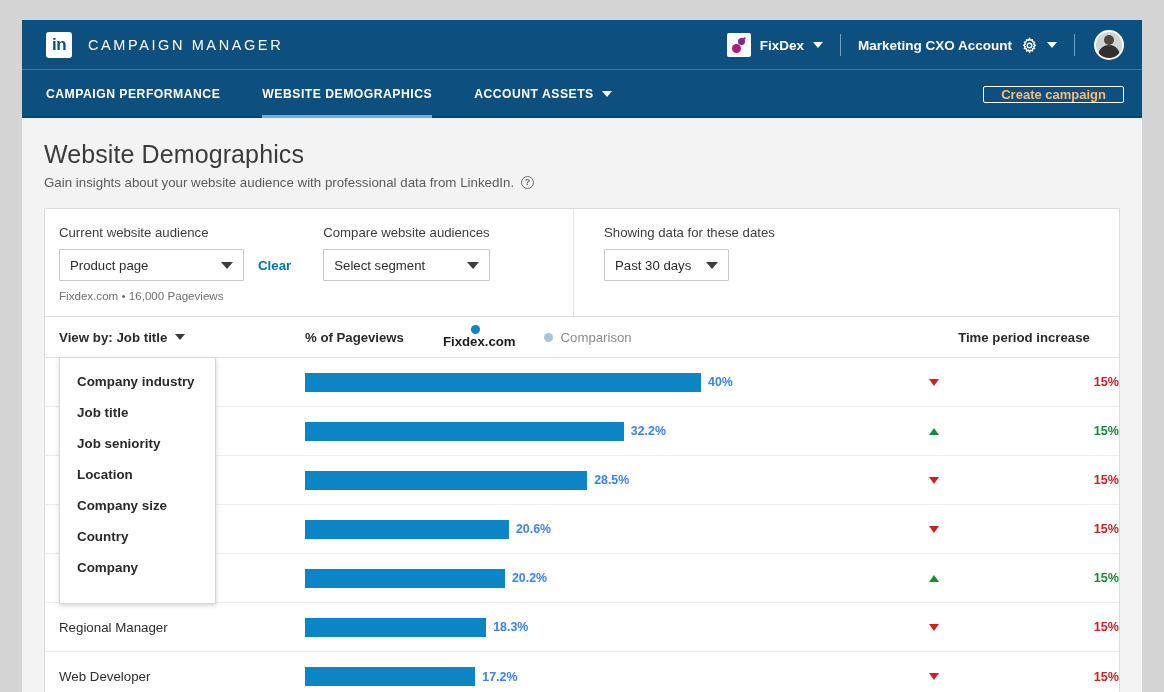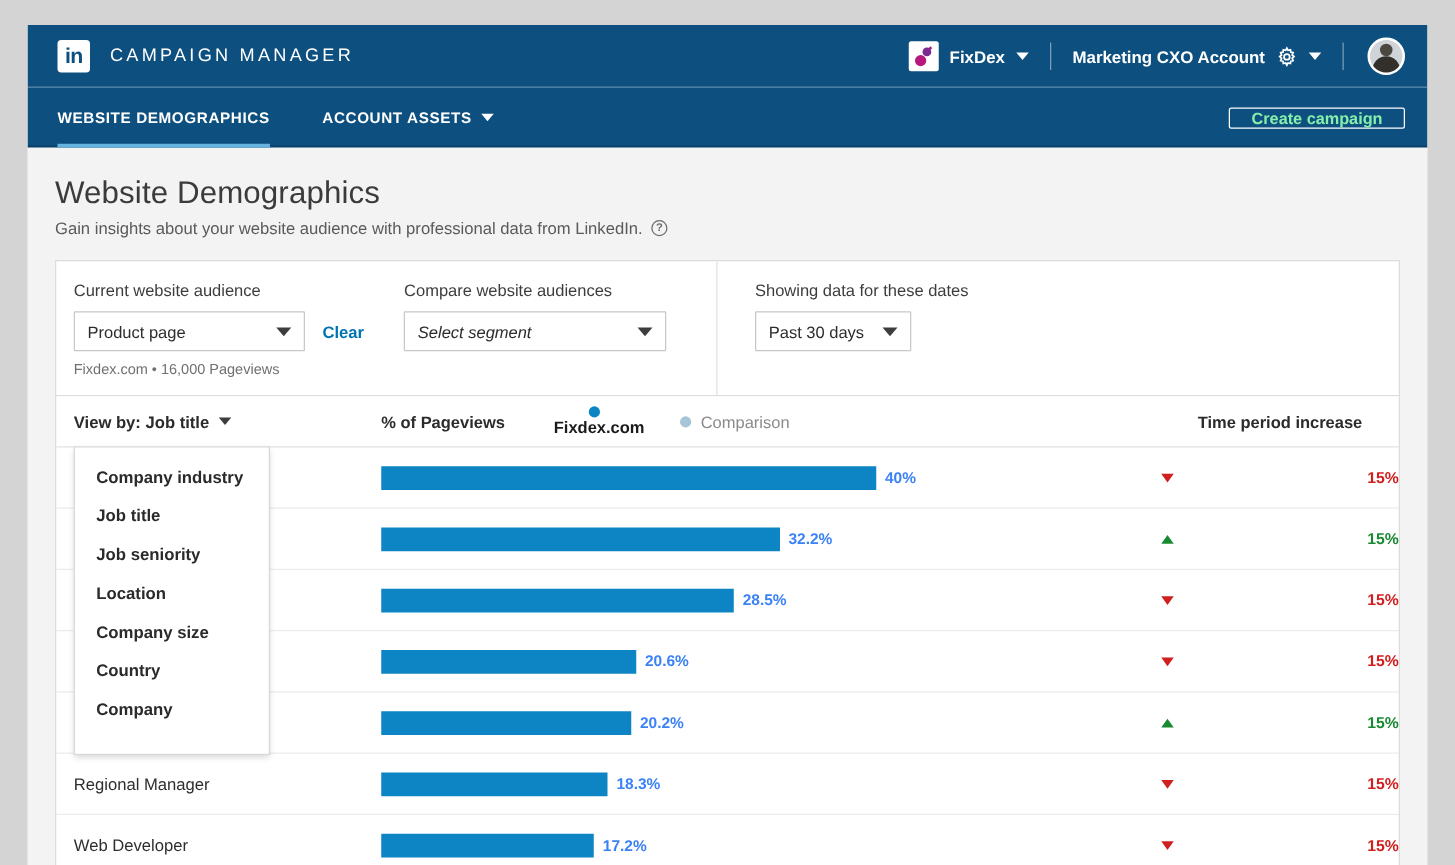--- a/index.html
+++ b/index.html
@@ -172,21 +172,21 @@
     width: 0; height: 0;
     border-left: 5px solid transparent;
     border-right: 5px solid transparent;
     border-top: 6px solid #ffffff;
     margin-left: 8px;
   }
   .create-btn {
     margin-left: auto;
     align-self: center;
     border: 1px solid #ffffff;
-    color: #86efac;
+    color: #fdba74;
     background: transparent;
     font-size: 13px;
     font-weight: bold;
     padding: 0 17px;
     border-radius: 2px;
     cursor: pointer;
     font-family: "Liberation Sans", sans-serif;
   }
 
   
@@ -260,21 +260,21 @@
   }
   .select-caret {
     width: 0; height: 0;
     border-left: 6px solid transparent;
     border-right: 6px solid transparent;
     border-top: 7px solid #3d3d3d;
     margin-left: auto;
     padding-left: 0;
   }
   .sel-w1 { width: 185px; }
-  .sel-w2 { width: 210px; font-style: italic; }
+  .sel-w2 { width: 167px; }
   .sel-w3 { width: 125px; }
   .row-inline { display: flex; align-items: center; }
   .clear-link {
     color: #0073b1;
     font-size: 13.3px;
     font-weight: bold;
     margin-left: 14px;
     cursor: pointer;
   }
   .subnote {
@@ -453,20 +453,23 @@
       <div class="tb-sep"></div>
 
       <div class="avatar">
         <div class="body"></div>
         <div class="head"></div>
       </div>
     </div>
   </div>
 
   <div class="navbar">
+    <div class="nav-item">
+      <span>CAMPAIGN PERFORMANCE</span>
+    </div>
     <div class="nav-item active">
       <span>WEBSITE DEMOGRAPHICS</span>
     </div>
     <div class="nav-item">
       <span>ACCOUNT ASSETS</span>
       <span class="nav-caret"></span>
     </div>
     <button class="create-btn">Create campaign</button>
   </div>
 

